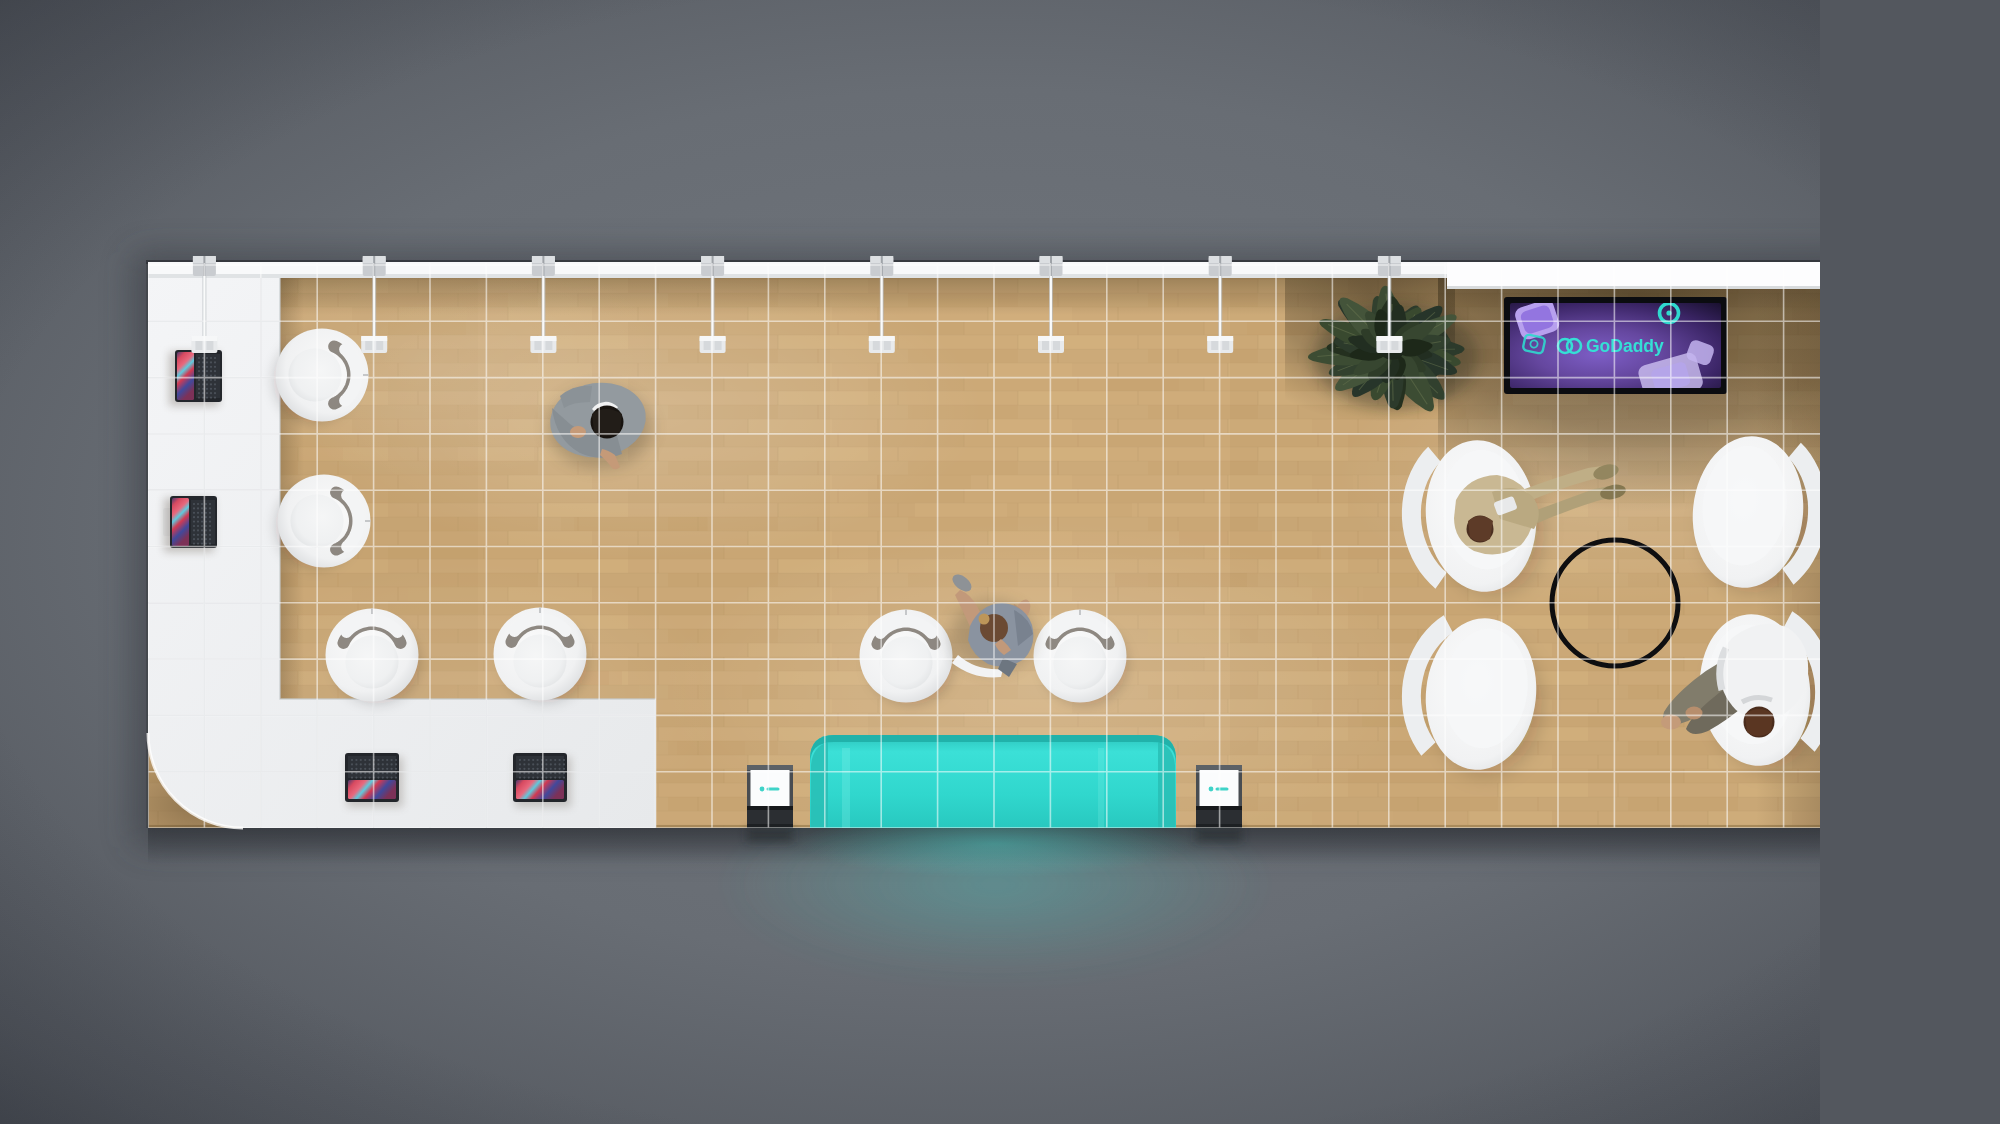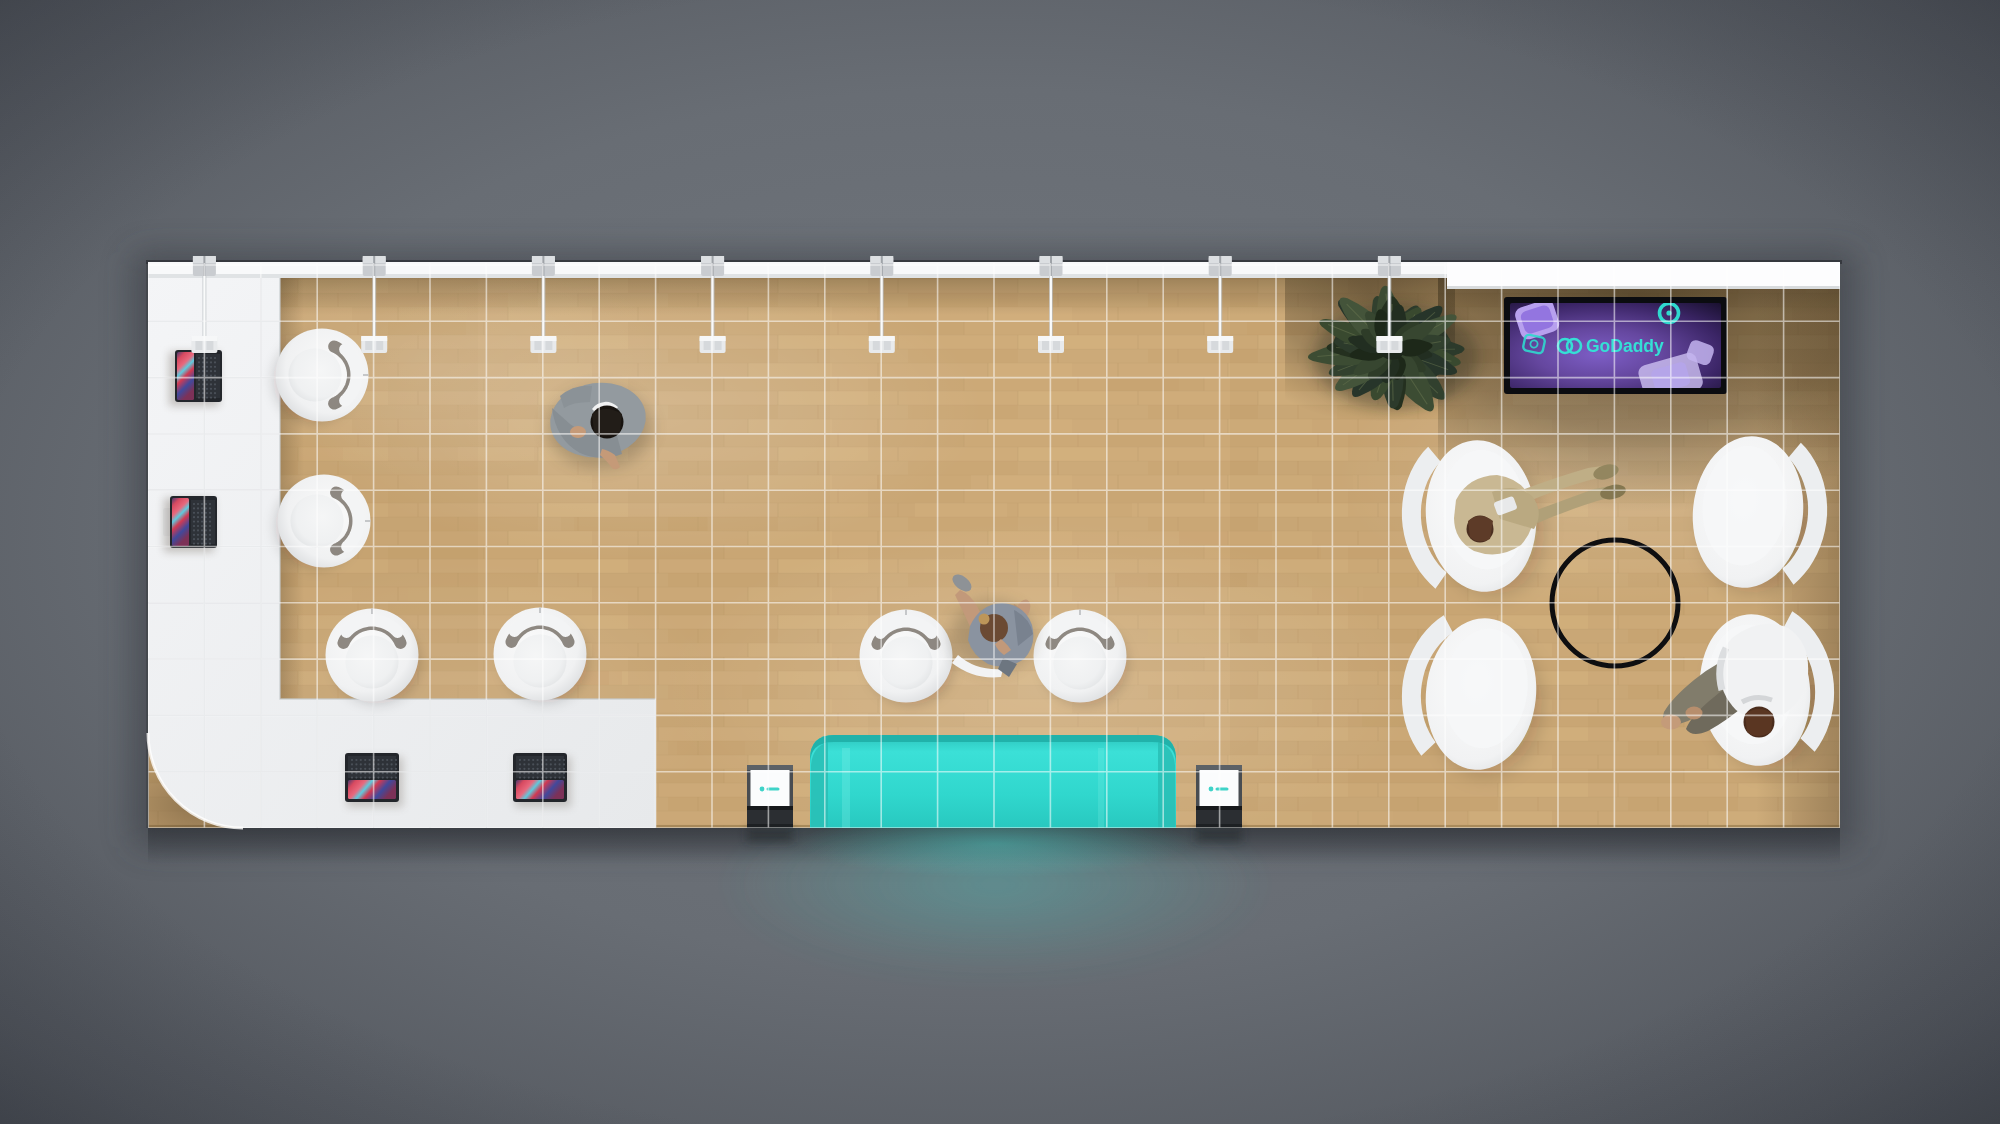--- a/index.html
+++ b/index.html
@@ -1,15 +1,15 @@
 <!DOCTYPE html>
 <html><head><meta charset="utf-8">
 <style>
 html,body{margin:0;padding:0;background:#53575e;font-family:"Liberation Sans",sans-serif;}
-#stage{position:relative;width:2000px;height:1124px;overflow:hidden;}
+#stage{position:relative;width:1820px;height:1124px;overflow:hidden;}
 </style></head>
 <body>
 <div id="stage"><svg width="2000" height="1124" viewBox="0 0 2000 1124">
       <defs>
 <radialGradient id="bg" cx="0.49" cy="0.47" r="0.78">
  <stop offset="0" stop-color="#72777e"></stop>
  <stop offset="0.5" stop-color="#686d74"></stop>
  <stop offset="0.85" stop-color="#52565d"></stop>
  <stop offset="1" stop-color="#43474e"></stop>
 </radialGradient>

